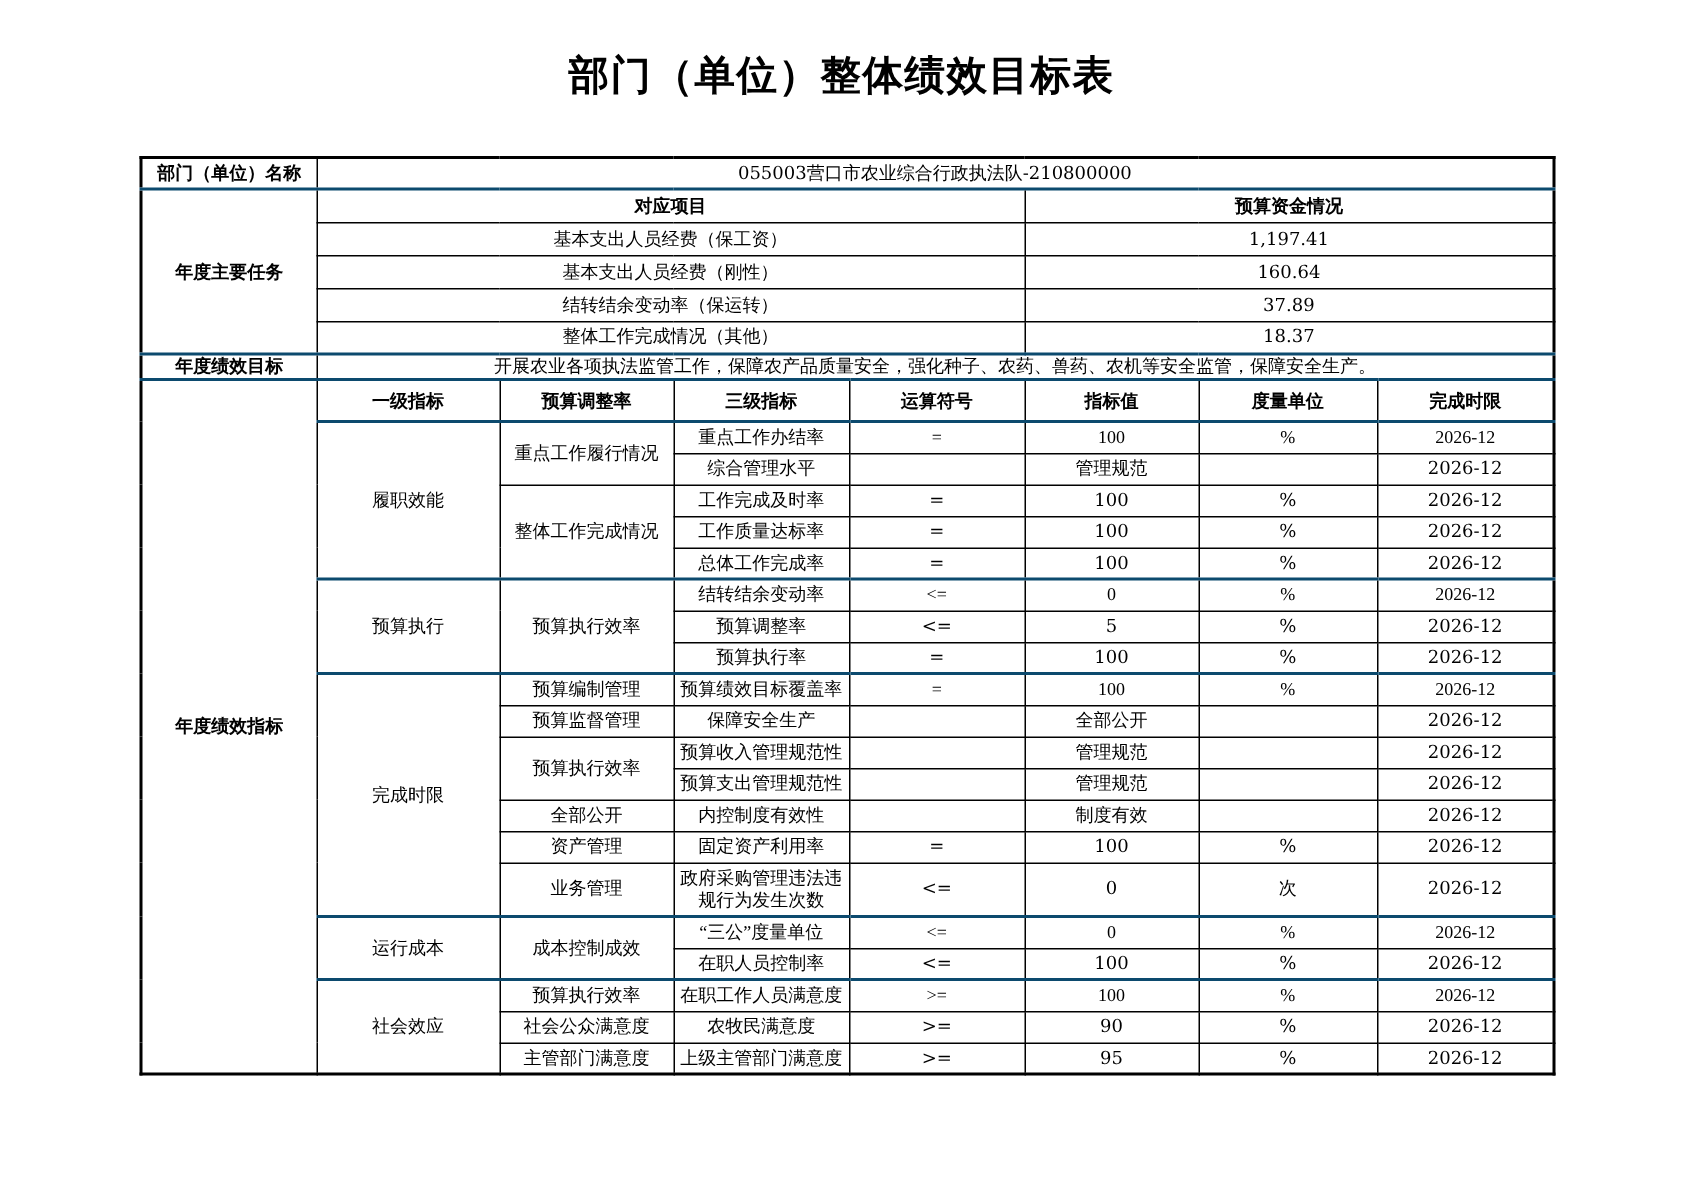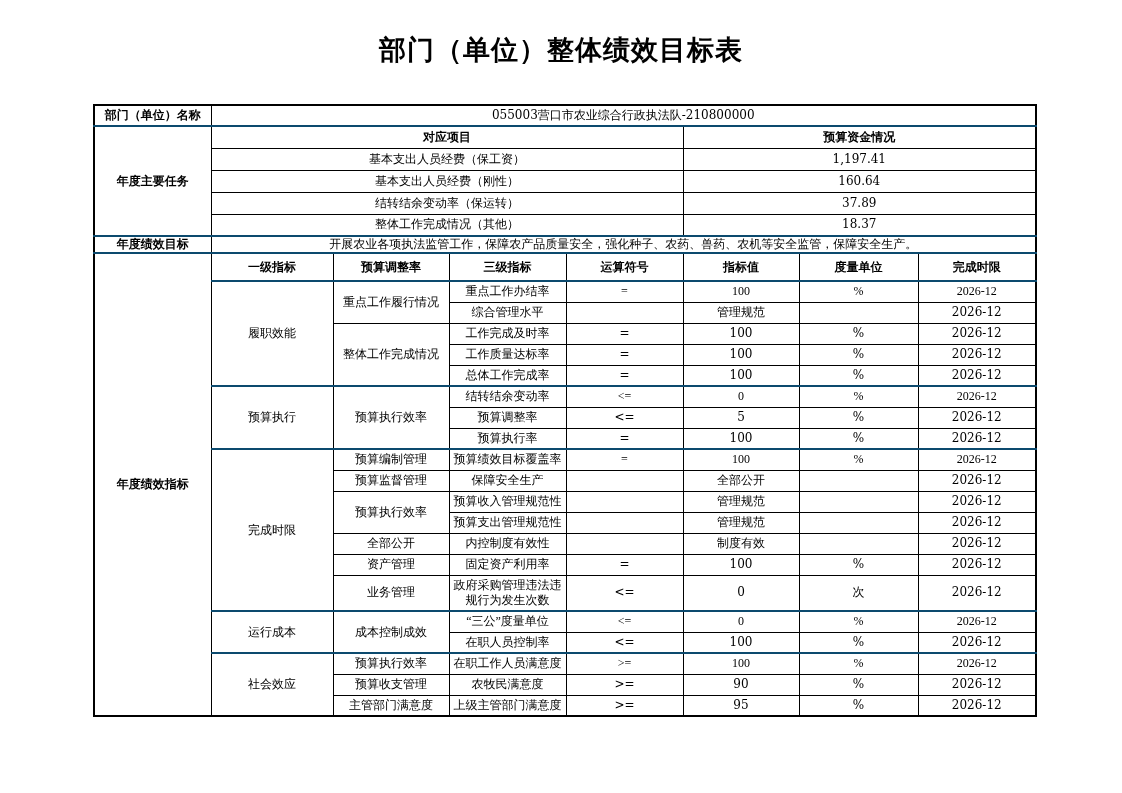--- a/index.html
+++ b/index.html
@@ -239,21 +239,21 @@
     <tr class="h21 thick-top">
       <td rowspan="3">社会效应</td>
       <td>预算执行效率</td>
       <td>在职工作人员满意度</td>
       <td>&gt;=</td>
       <td>100</td>
       <td>%</td>
       <td>2026-12</td>
     </tr>
     <tr class="h21">
-      <td>预算收支管理</td>
+      <td>社会公众满意度</td>
       <td>农牧民满意度</td>
       <td>&gt;=</td>
       <td>90</td>
       <td>%</td>
       <td>2026-12</td>
     </tr>
     <tr class="h21">
       <td>主管部门满意度</td>
       <td>上级主管部门满意度</td>
       <td>&gt;=</td>

